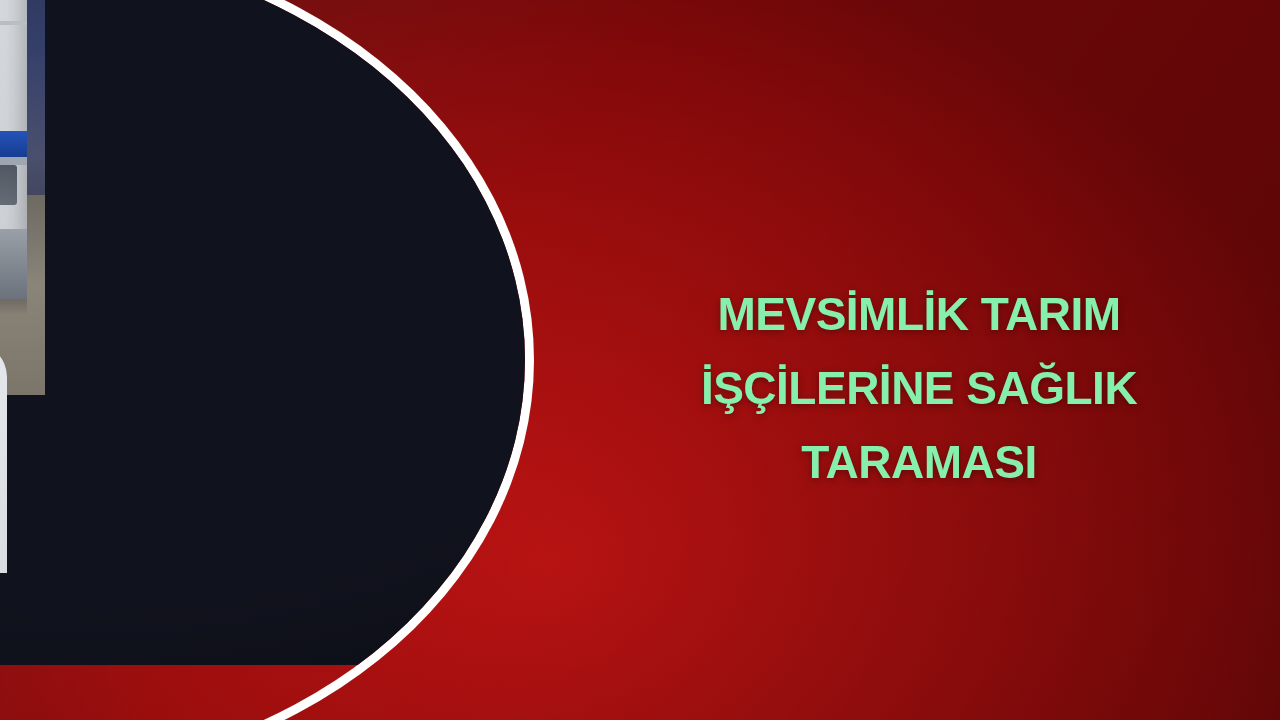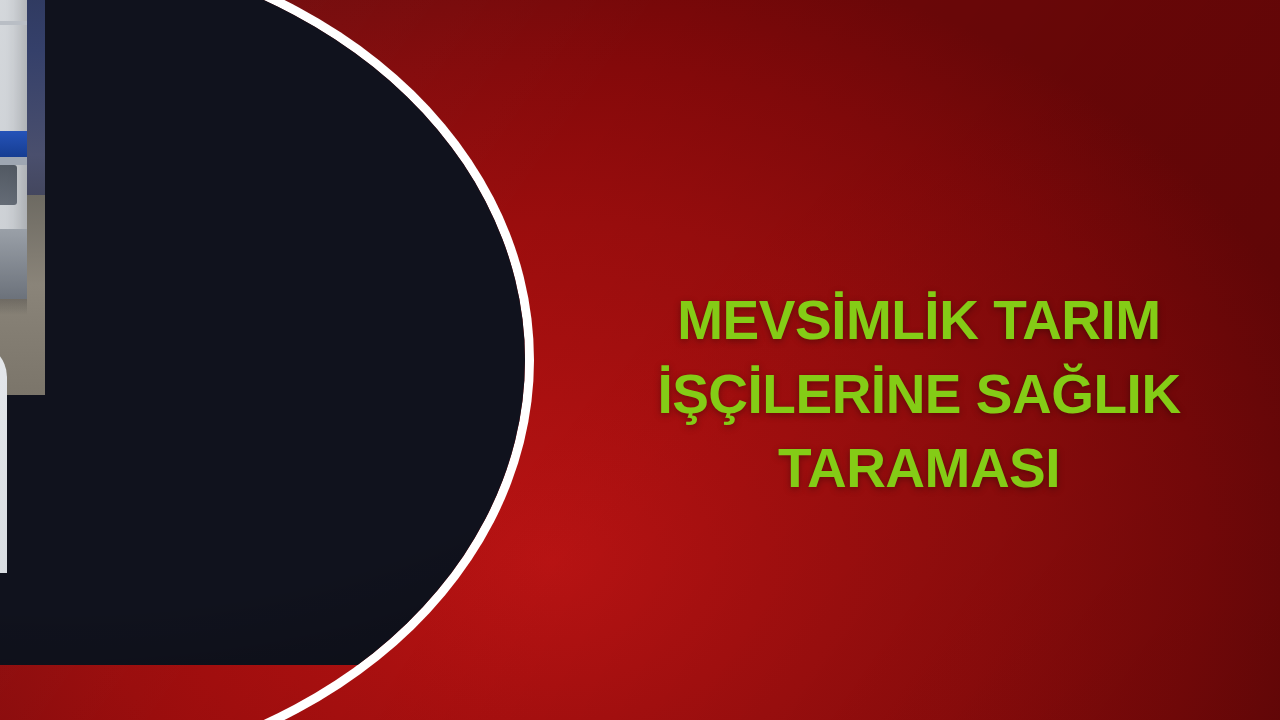--- a/index.html
+++ b/index.html
@@ -100,24 +100,24 @@
     position:absolute;inset:0;
     background:radial-gradient(ellipse 85% 85% at 45% 45%,rgba(0,0,0,0) 55%,rgba(0,0,0,.42) 100%);
   }
 
   
   .headline{
     position:absolute;
     left:596px; top:246px;
     width:646px;
     text-align:center;
-    color:#84cc16;
+    color:#86efac;
     font-family:"Liberation Sans","DejaVu Sans",sans-serif;
     font-weight:bold;
-    font-size:55px;
+    font-size:46px;
     line-height:74px;
     letter-spacing:-0.5px;
     text-shadow:0 2px 7px rgba(0,0,0,.34);
     white-space:pre-line;
   }
 </style>
 </head>
 <body>
 
 <div class="banner">

